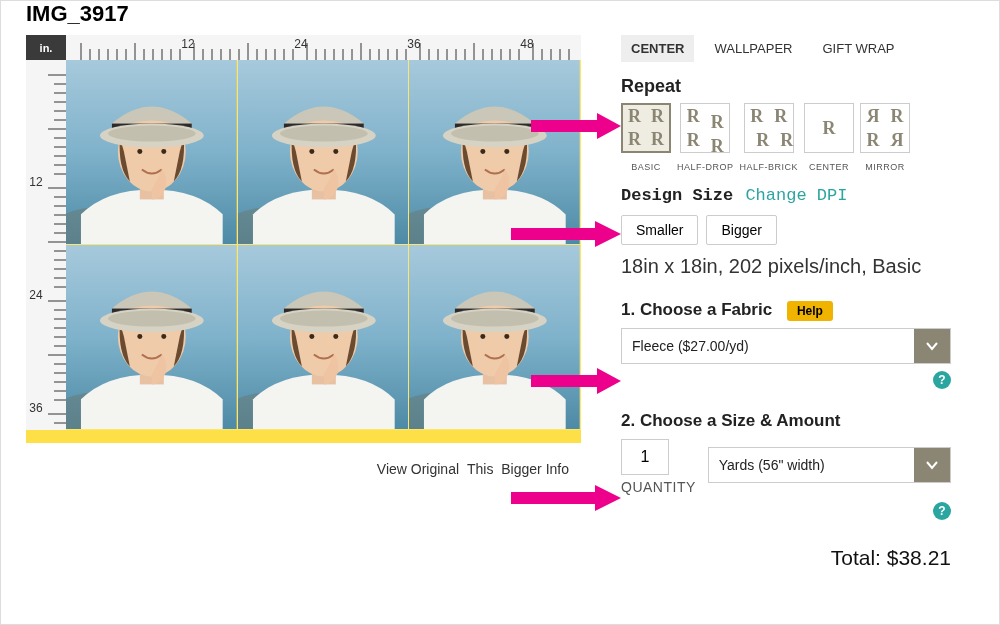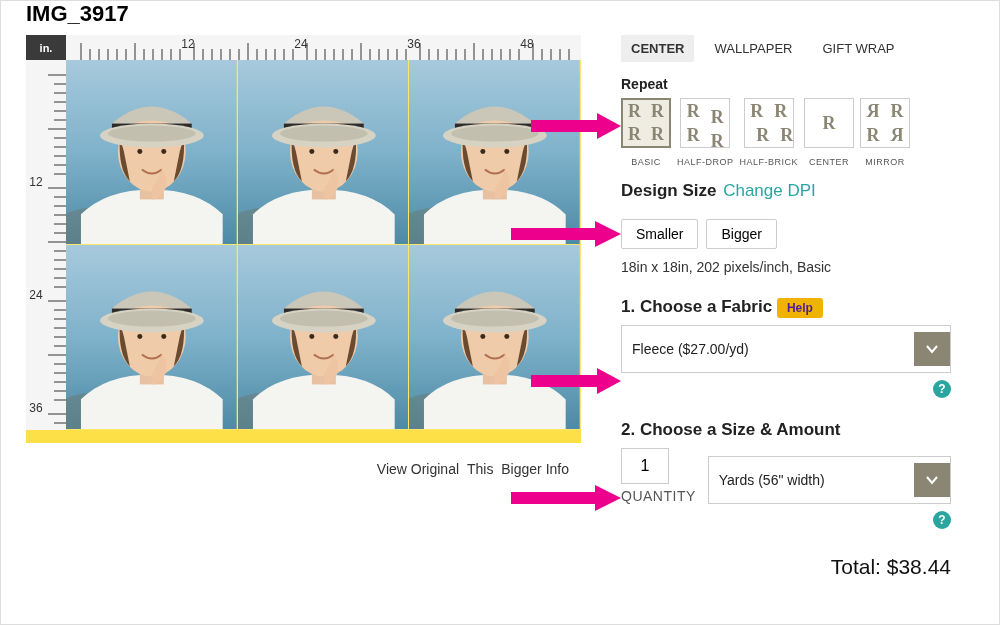--- a/index.html
+++ b/index.html
@@ -95,21 +95,21 @@
   .tab {
     padding:6px 10px;
     cursor:pointer;
     color:#333;
   }
   .tab.active {
     background:#eee;
     font-weight:600;
   }
   .section-lbl {
-    font-size:14px;
+    font-size:18px;
     font-weight:700;
     margin: 8px 0 6px 0;
   }
   .repeat-row {
     display:flex;
     gap:6px;
     margin-bottom:4px;
   }
   .repeat-opt {
     display:flex;
@@ -134,66 +134,68 @@
   .repeat-cap {
     font-size:9px;
     color:#555;
     margin-top:9px;
     letter-spacing:0.5px;
   }
   .design-size-row {
     font-size:17px;
     font-weight:700;
     margin-top:14px;
+    font-family:Liberation Mono, monospace;
   }
   .design-size-row .link {
     color:#2aa5a0;
     font-weight:400;
     margin-left:2px;
     cursor:pointer;
   }
   .size-btns {
-    margin-top:18px;
+    margin-top:10px;
     display:flex;
     gap:8px;
   }
   .btn {
     border:1px solid #ccc;
     background:#fff;
     padding:6px 14px;
     font-size:14px;
     cursor:pointer;
     border-radius:2px;
   }
   .size-info {
-    font-size:14px;
+    font-size:20px;
     margin-top:10px;
     color:#333;
   }
   .save-row {
     text-align:right;
     margin-top:14px;
   }
   .help-badge {
     background:#f0b400;
-    color:#4c1d95;
+    color:#000000;
     font-size:12px;
     padding:3px 10px;
     border-radius:3px;
+    margin-left:10px;
     vertical-align:middle;
     cursor:pointer;
   }
   .step-lbl {
     font-size:17px;
     font-weight:700;
     margin-top:22px;
   }
   .select-box {
     border:1px solid #ccc;
-    height:48px;
+    height:36px;
     display:flex;
     align-items:center;
     justify-content:space-between;
     margin-top:8px;
     cursor:pointer;
   }
   .select-box .val {
     padding:0 10px;
     font-size:14px;
   }
@@ -602,21 +604,21 @@
       <span class="val">Yards (56" width)</span>
       <span class="arrow">
         <svg viewBox="0 0 14 14">
             <path d="M2 4 L7 10 L12 4" stroke="#fff" stroke-width="2" fill="none"></path>
           </svg>
       </span>
     </div>
   </div>
   <div class="helpq"><span>?</span></div>
 
-  <div class="total">Total: $38.44</div>
+  <div class="total">Total: $38.21</div>
 </div>
 
 <div class="arrow-ann" style="left:530px; top:110px;">
   <svg width="90" height="30">
       <path d="M0 15 L70 15" stroke="#ec008c" stroke-width="12"></path>
       <path d="M66 2 L90 15 L66 28 Z" fill="#ec008c"></path>
     </svg>
 </div>
 <div class="arrow-ann" style="left:510px; top:218px;">
   <svg width="110" height="30">

